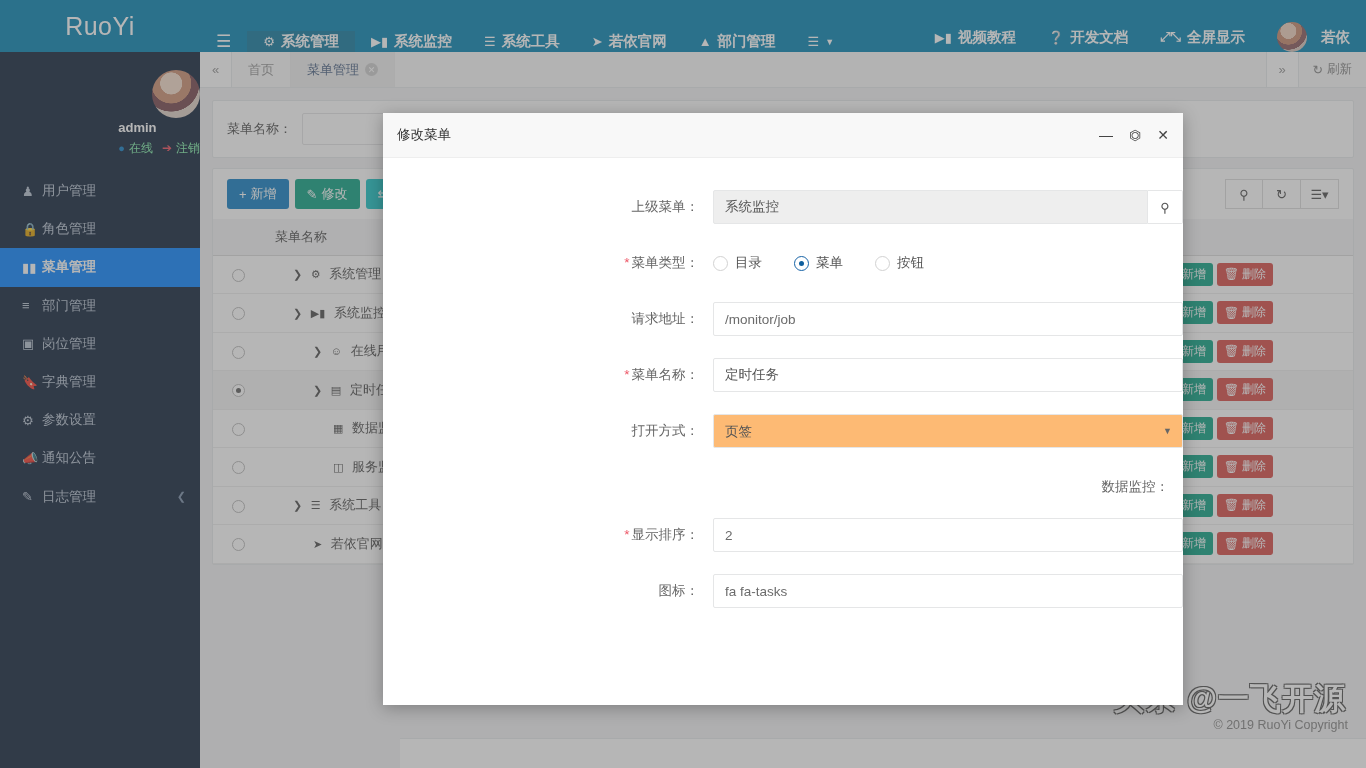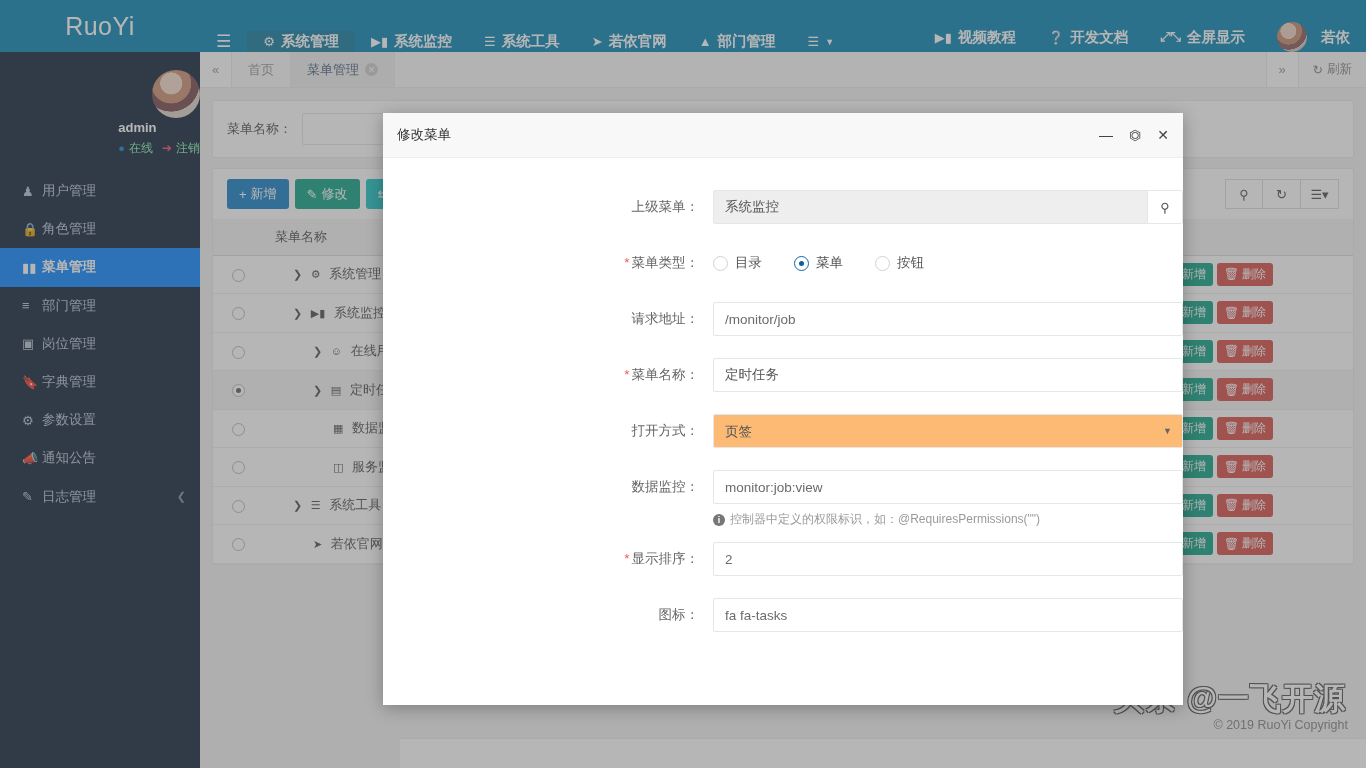--- a/index.html
+++ b/index.html
@@ -686,27 +686,20 @@
       <div class="fctrl sel-wrap">
         <select class="m-select">
           <option>页签</option>
         </select>
         <span class="sel-caret">▼</span>
       </div>
     </div>
 
     <div class="frow" style="margin-bottom:14px">
       <div class="flabel">数据监控：</div>
-      <div class="fctrl">
-        <input class="m-input grey-text" value="monitor:job:view" style="">
-        <div class="help-text">
-          <span class="help-ico">i</span>
-          <span>控制器中定义的权限标识，如：@RequiresPermissions("")</span>
-        </div>
-      </div>
     </div>
 
     <div class="frow">
       <div class="flabel">
         <span class="req">*</span><span>显示排序：</span>
       </div>
       <div class="fctrl">
         <input class="m-input grey-text" value="2" style="">
       </div>
     </div>

